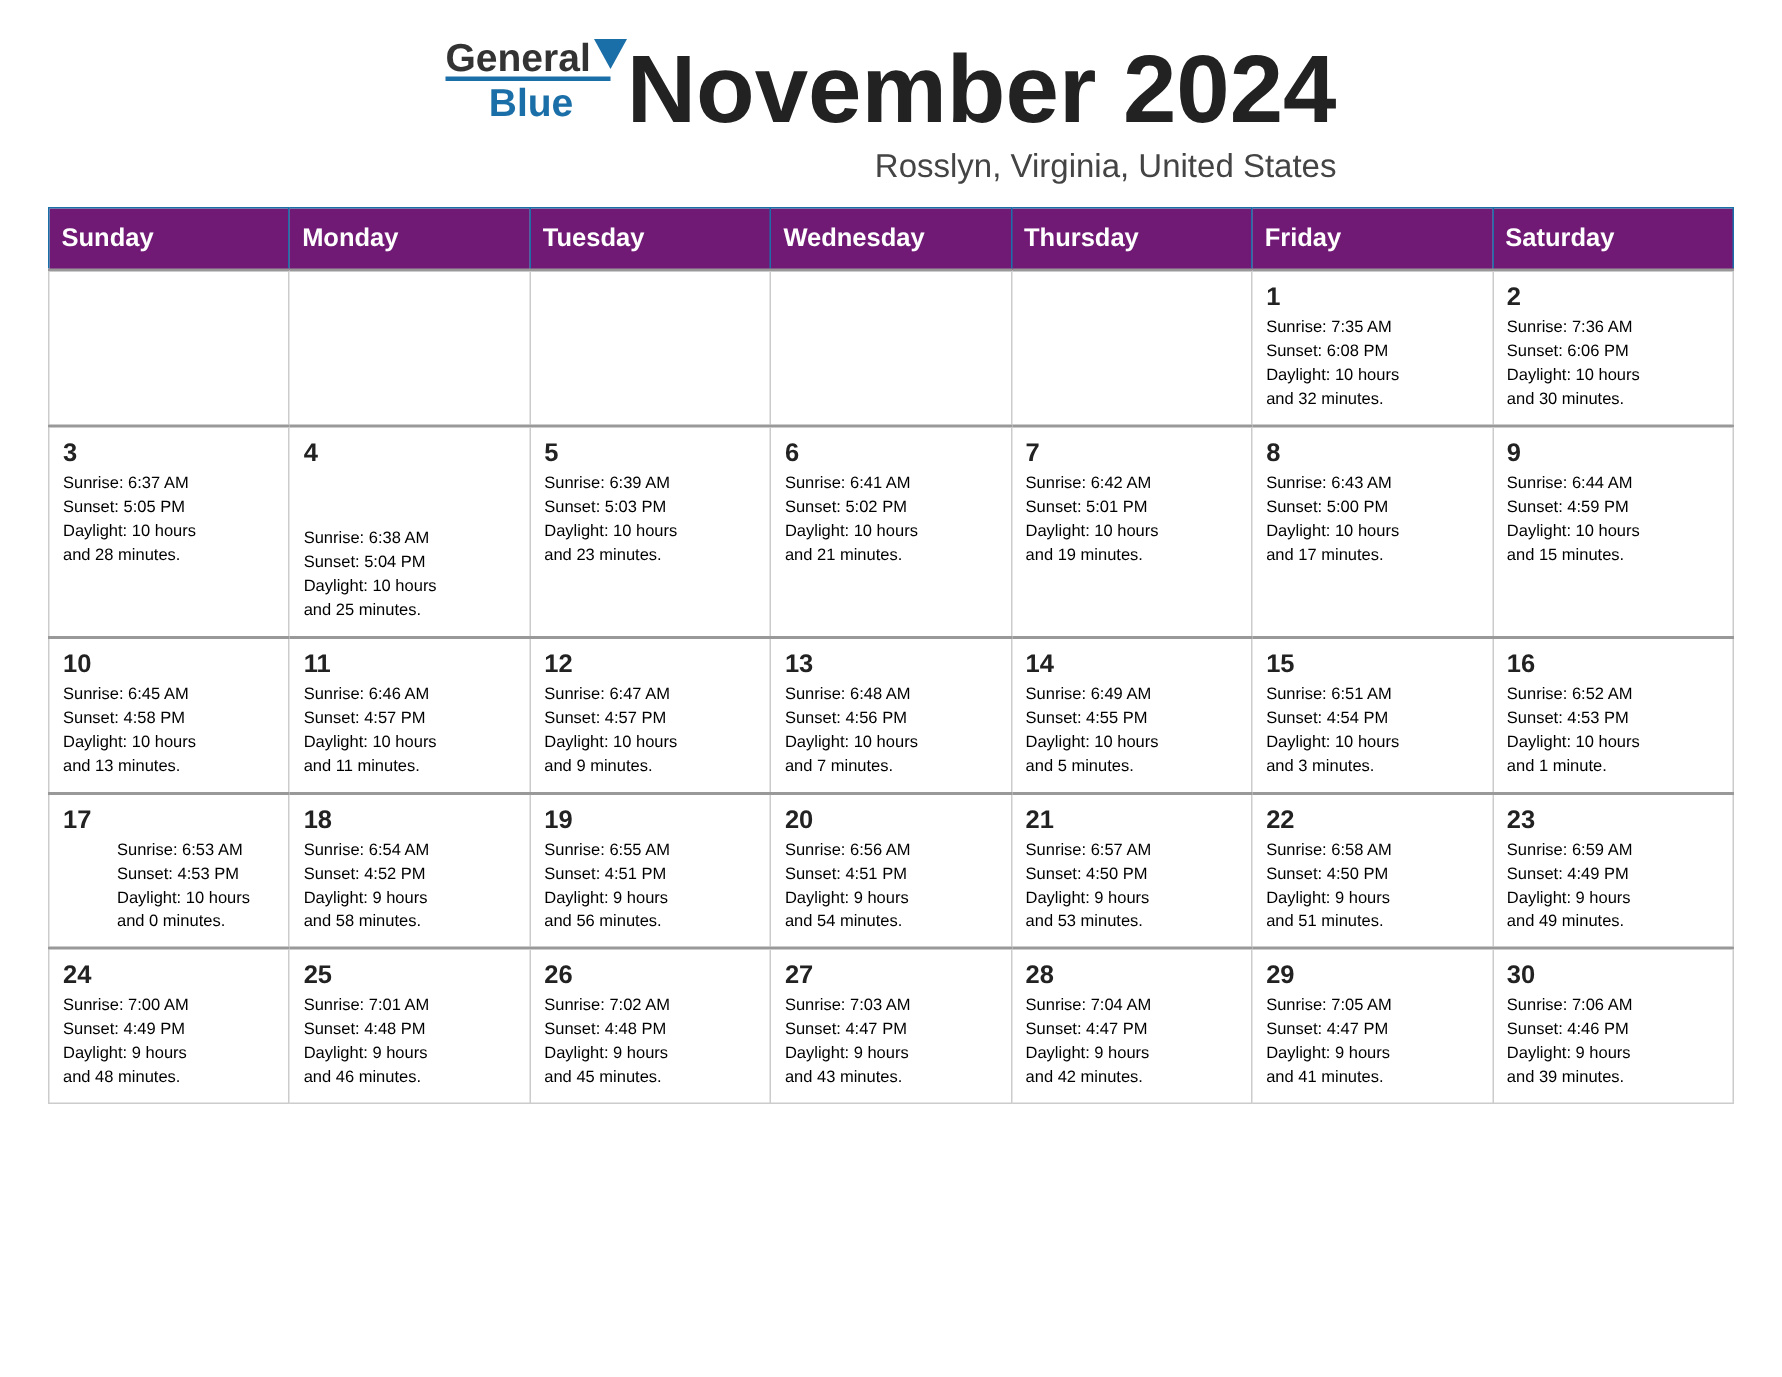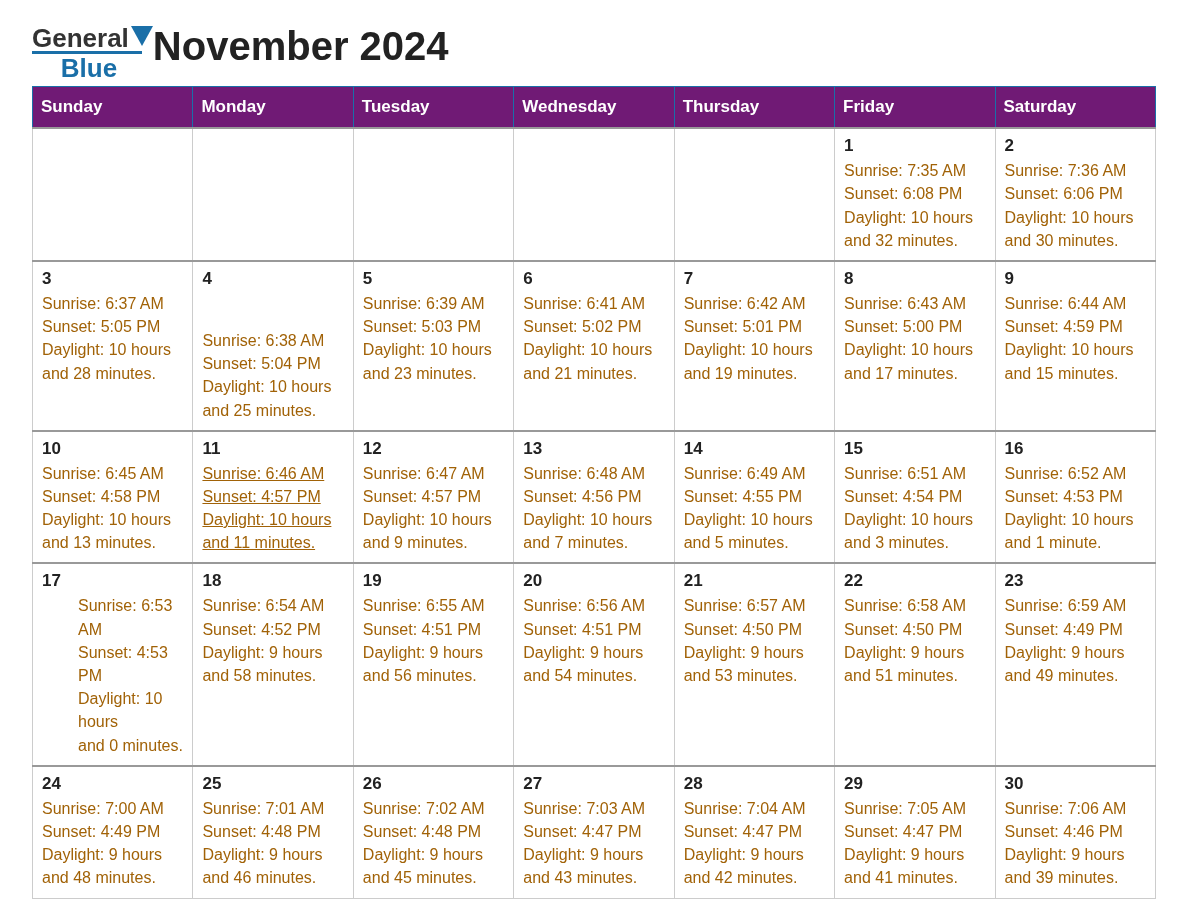--- a/index.html
+++ b/index.html
@@ -6,22 +6,22 @@
     body {
       background: #fff;
       font-family: Arial, sans-serif;
       padding: 24px 32px;
       width: 1188px;
       min-height: 918px;
     }
     .header-row {
       display: flex;
       align-items: flex-start;
-      justify-content: flex-start;
-      margin-bottom: 4px;
+      justify-content: center;
+      margin-bottom: 14px;
     }
     .logo-area {
       display: flex;
       flex-direction: column;
       align-items: flex-start;
     }
     .logo-text {
       font-size: 26px;
       font-weight: bold;
       color: #333;
@@ -33,21 +33,21 @@
     .logo-line {
       width: 110px;
       height: 3px;
       background: #1a6fa8;
       margin-top: 2px;
     }
     .title-area {
       text-align: right;
     }
     .cal-title {
-      font-size: 40px;
+      font-size: 64px;
       font-weight: bold;
       color: #222;
       line-height: 1.1;
     }
     .cal-subtitle {
       font-size: 22px;
       color: #444;
       margin-top: 4px;
     }
     .calendar-table {
@@ -75,22 +75,22 @@
       background: #fff;
     }
     .day-num {
       font-size: 17px;
       font-weight: bold;
       color: #222;
       margin-bottom: 3px;
       display: block;
     }
     .day-info {
-      font-size: 16px;
-      color: #a16207;
+      font-size: 11px;
+      color: #000000;
       line-height: 1.45;
     }
     .empty-cell {
       background: #f5f5f5;
     }
     tr.week-row td {
       border-top: 2px solid #999;
     }
   </style>
 </head>
@@ -106,20 +106,21 @@
         </svg>
       </span>
     </div>
     <div style="display:flex;align-items:center;margin-top:-4px;flex-direction:column;">
       <div class="logo-line"></div>
       <span class="logo-text logo-blue" style="font-size:26px;margin-left:4px;">Blue</span>
     </div>
   </div>
   <div class="title-area">
     <div class="cal-title">November 2024</div>
+    <div class="cal-subtitle">Rosslyn, Virginia, United States</div>
   </div>
 </div>
 
 <table class="calendar-table">
   <thead>
     <tr>
       <th>Sunday</th>
       <th>Monday</th>
       <th>Tuesday</th>
       <th>Wednesday</th>
@@ -204,21 +205,21 @@
       <tr class="week-row">
         <td>
           <span class="day-num">10</span>
           <div class="day-info" style="white-space: pre-line;">Sunrise: 6:45 AM
 Sunset: 4:58 PM
 Daylight: 10 hours
 and 13 minutes.</div>
         </td>
         <td>
           <span class="day-num">11</span>
-          <div class="day-info" style="white-space: pre-line; text-decoration: underline;">Sunrise: 6:46 AM
+          <div class="day-info" style="white-space: pre-line;">Sunrise: 6:46 AM
 Sunset: 4:57 PM
 Daylight: 10 hours
 and 11 minutes.</div>
         </td>
         <td>
           <span class="day-num">12</span>
           <div class="day-info" style="white-space: pre-line;">Sunrise: 6:47 AM
 Sunset: 4:57 PM
 Daylight: 10 hours
 and 9 minutes.</div>

